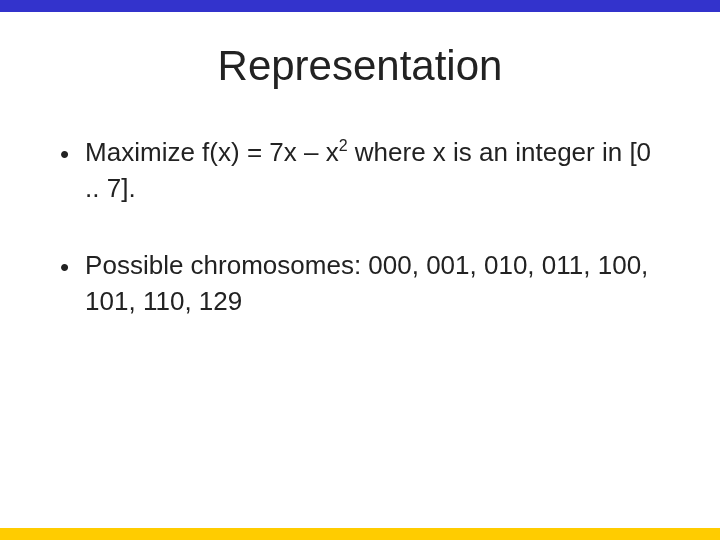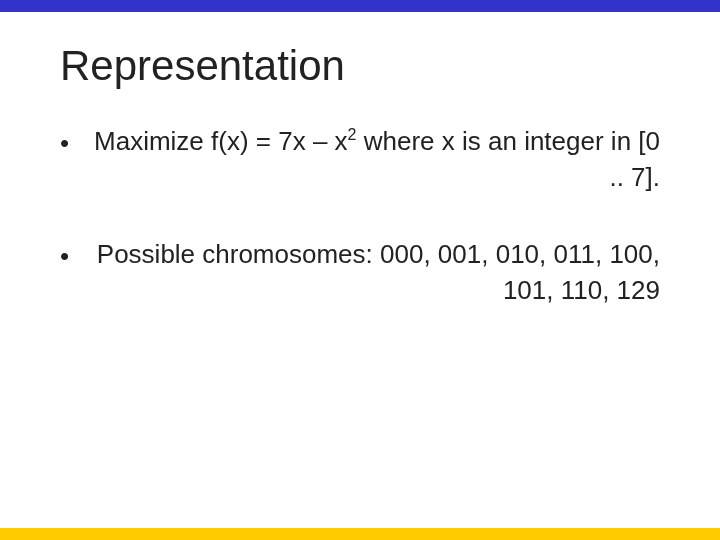--- a/index.html
+++ b/index.html
@@ -43,22 +43,22 @@
       bottom: 12px;
       display: flex;
       flex-direction: column;
       padding: 20px 60px 30px 60px;
     }
 
     .slide-title {
       font-size: 42px;
       font-weight: normal;
       color: #222222;
-      text-align: left;
-      margin-bottom: 33px;
+      text-align: center;
+      margin-bottom: 44px;
       margin-top: 10px;
     }
 
     .bullet-list {
       list-style: none;
       padding: 0;
       margin: 0;
     }
 
     .bullet-item {
@@ -72,21 +72,20 @@
 
     .bullet-dot {
       margin-right: 16px;
       margin-top: 2px;
       font-size: 26px;
       flex-shrink: 0;
     }
 
     .bullet-text {
       flex: 1;
-      text-align: right;
     }
 
     sup {
       font-size: 16px;
       vertical-align: super;
     }
   </style>
 </head>
 <body>
 

